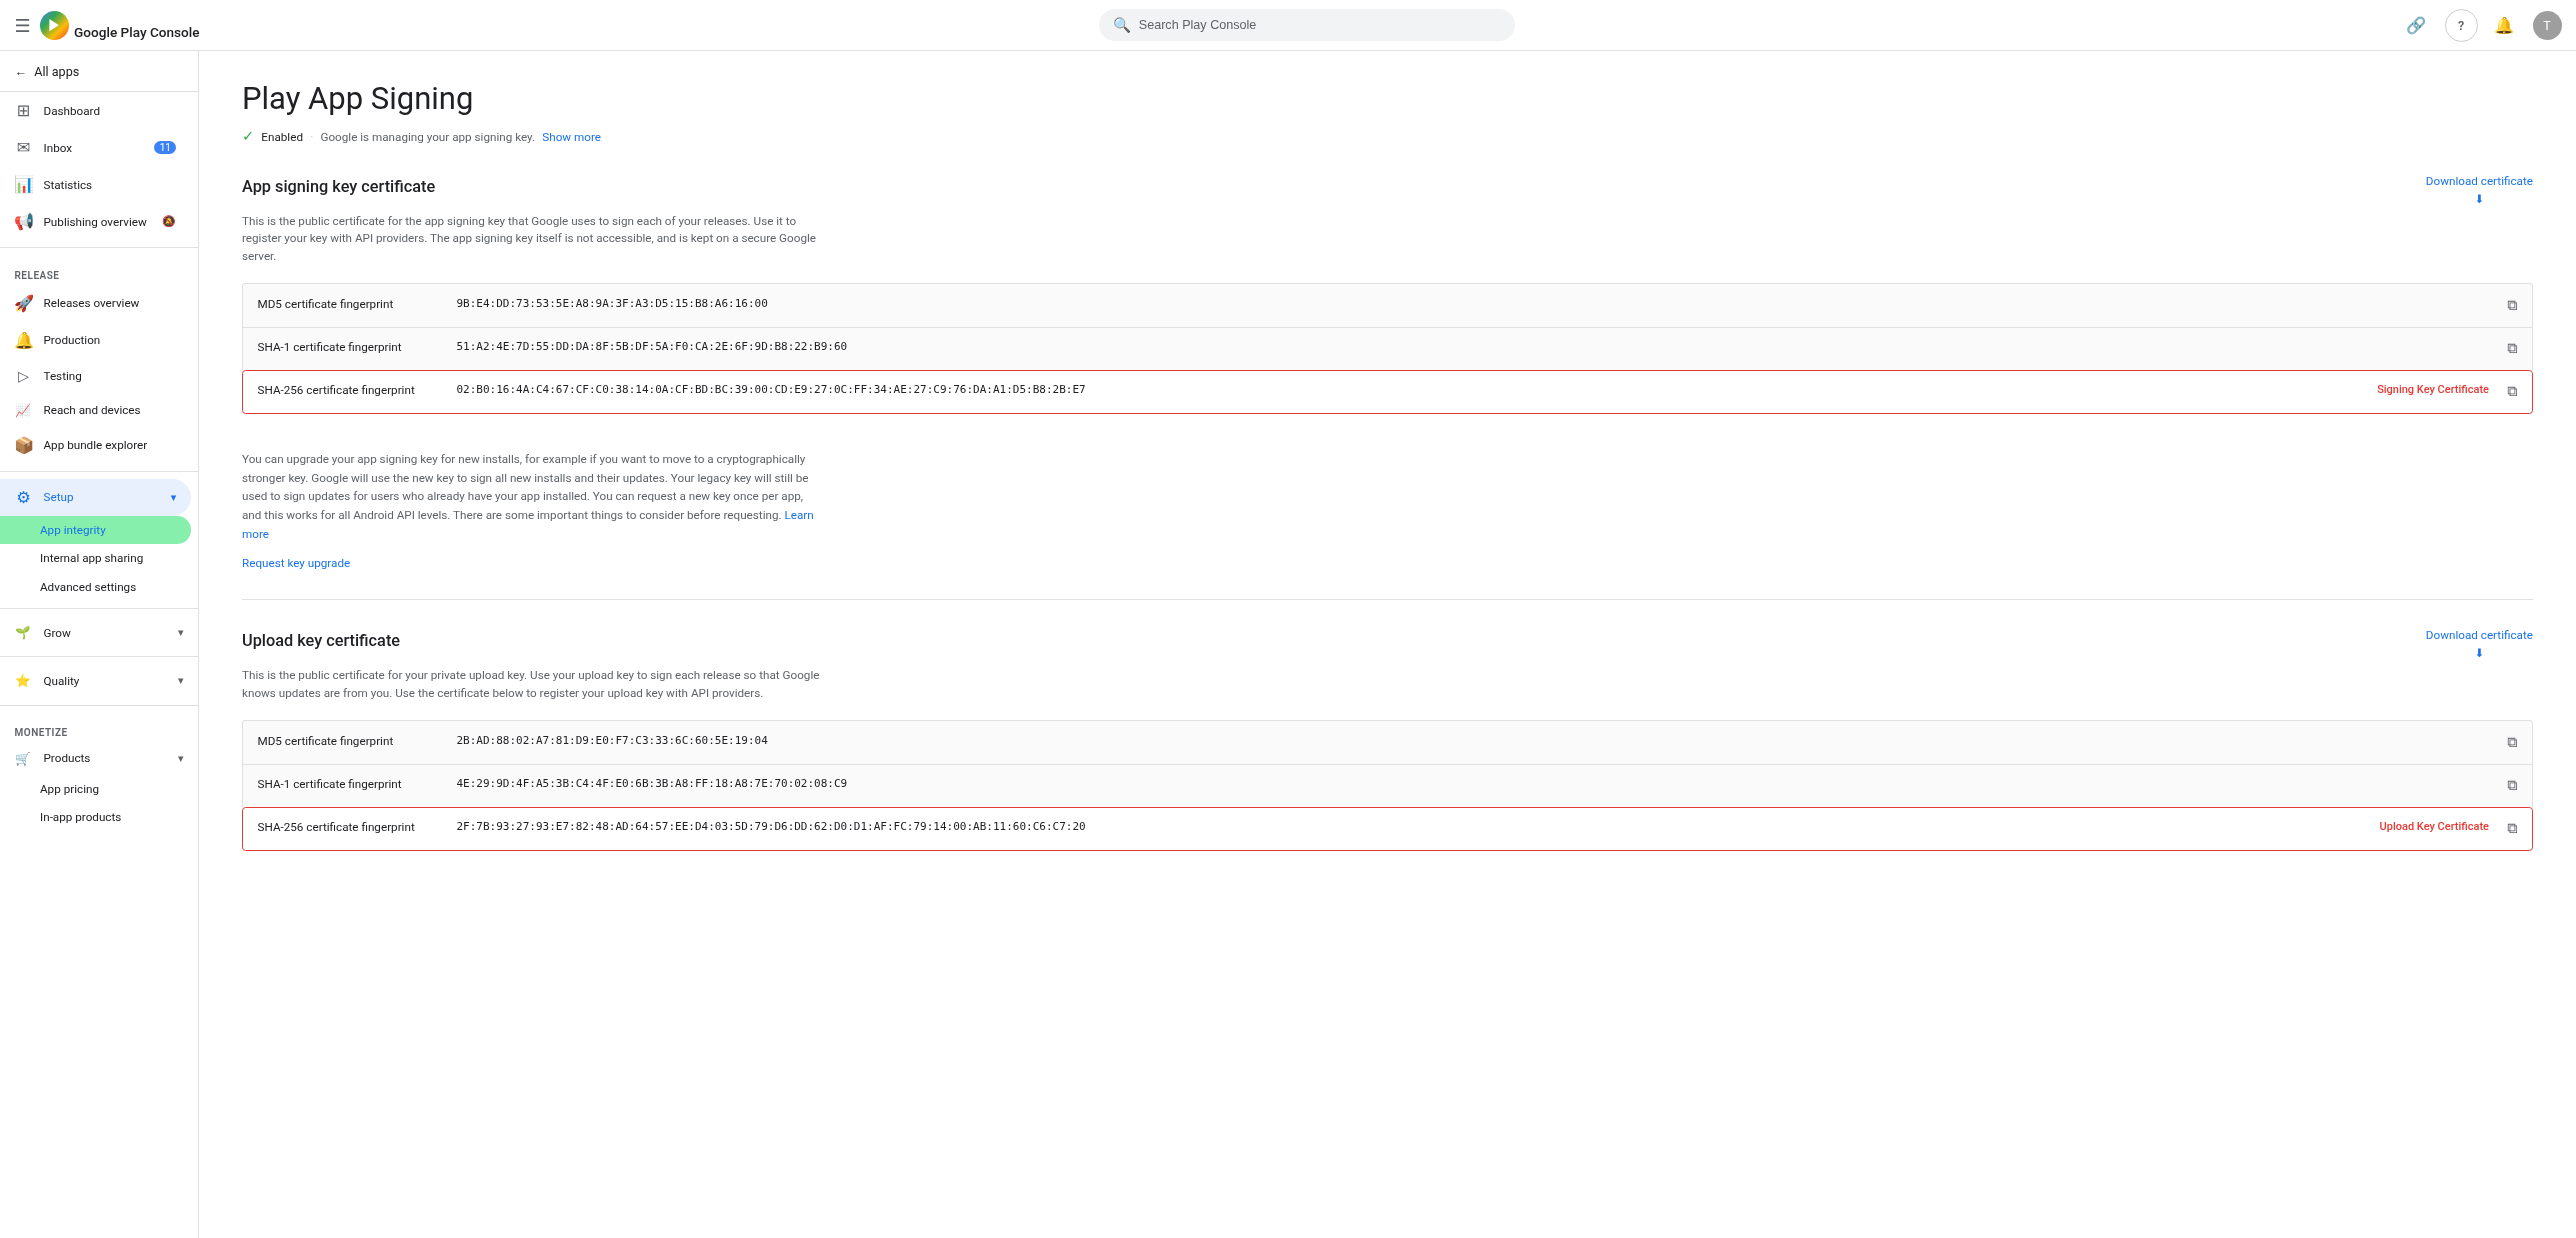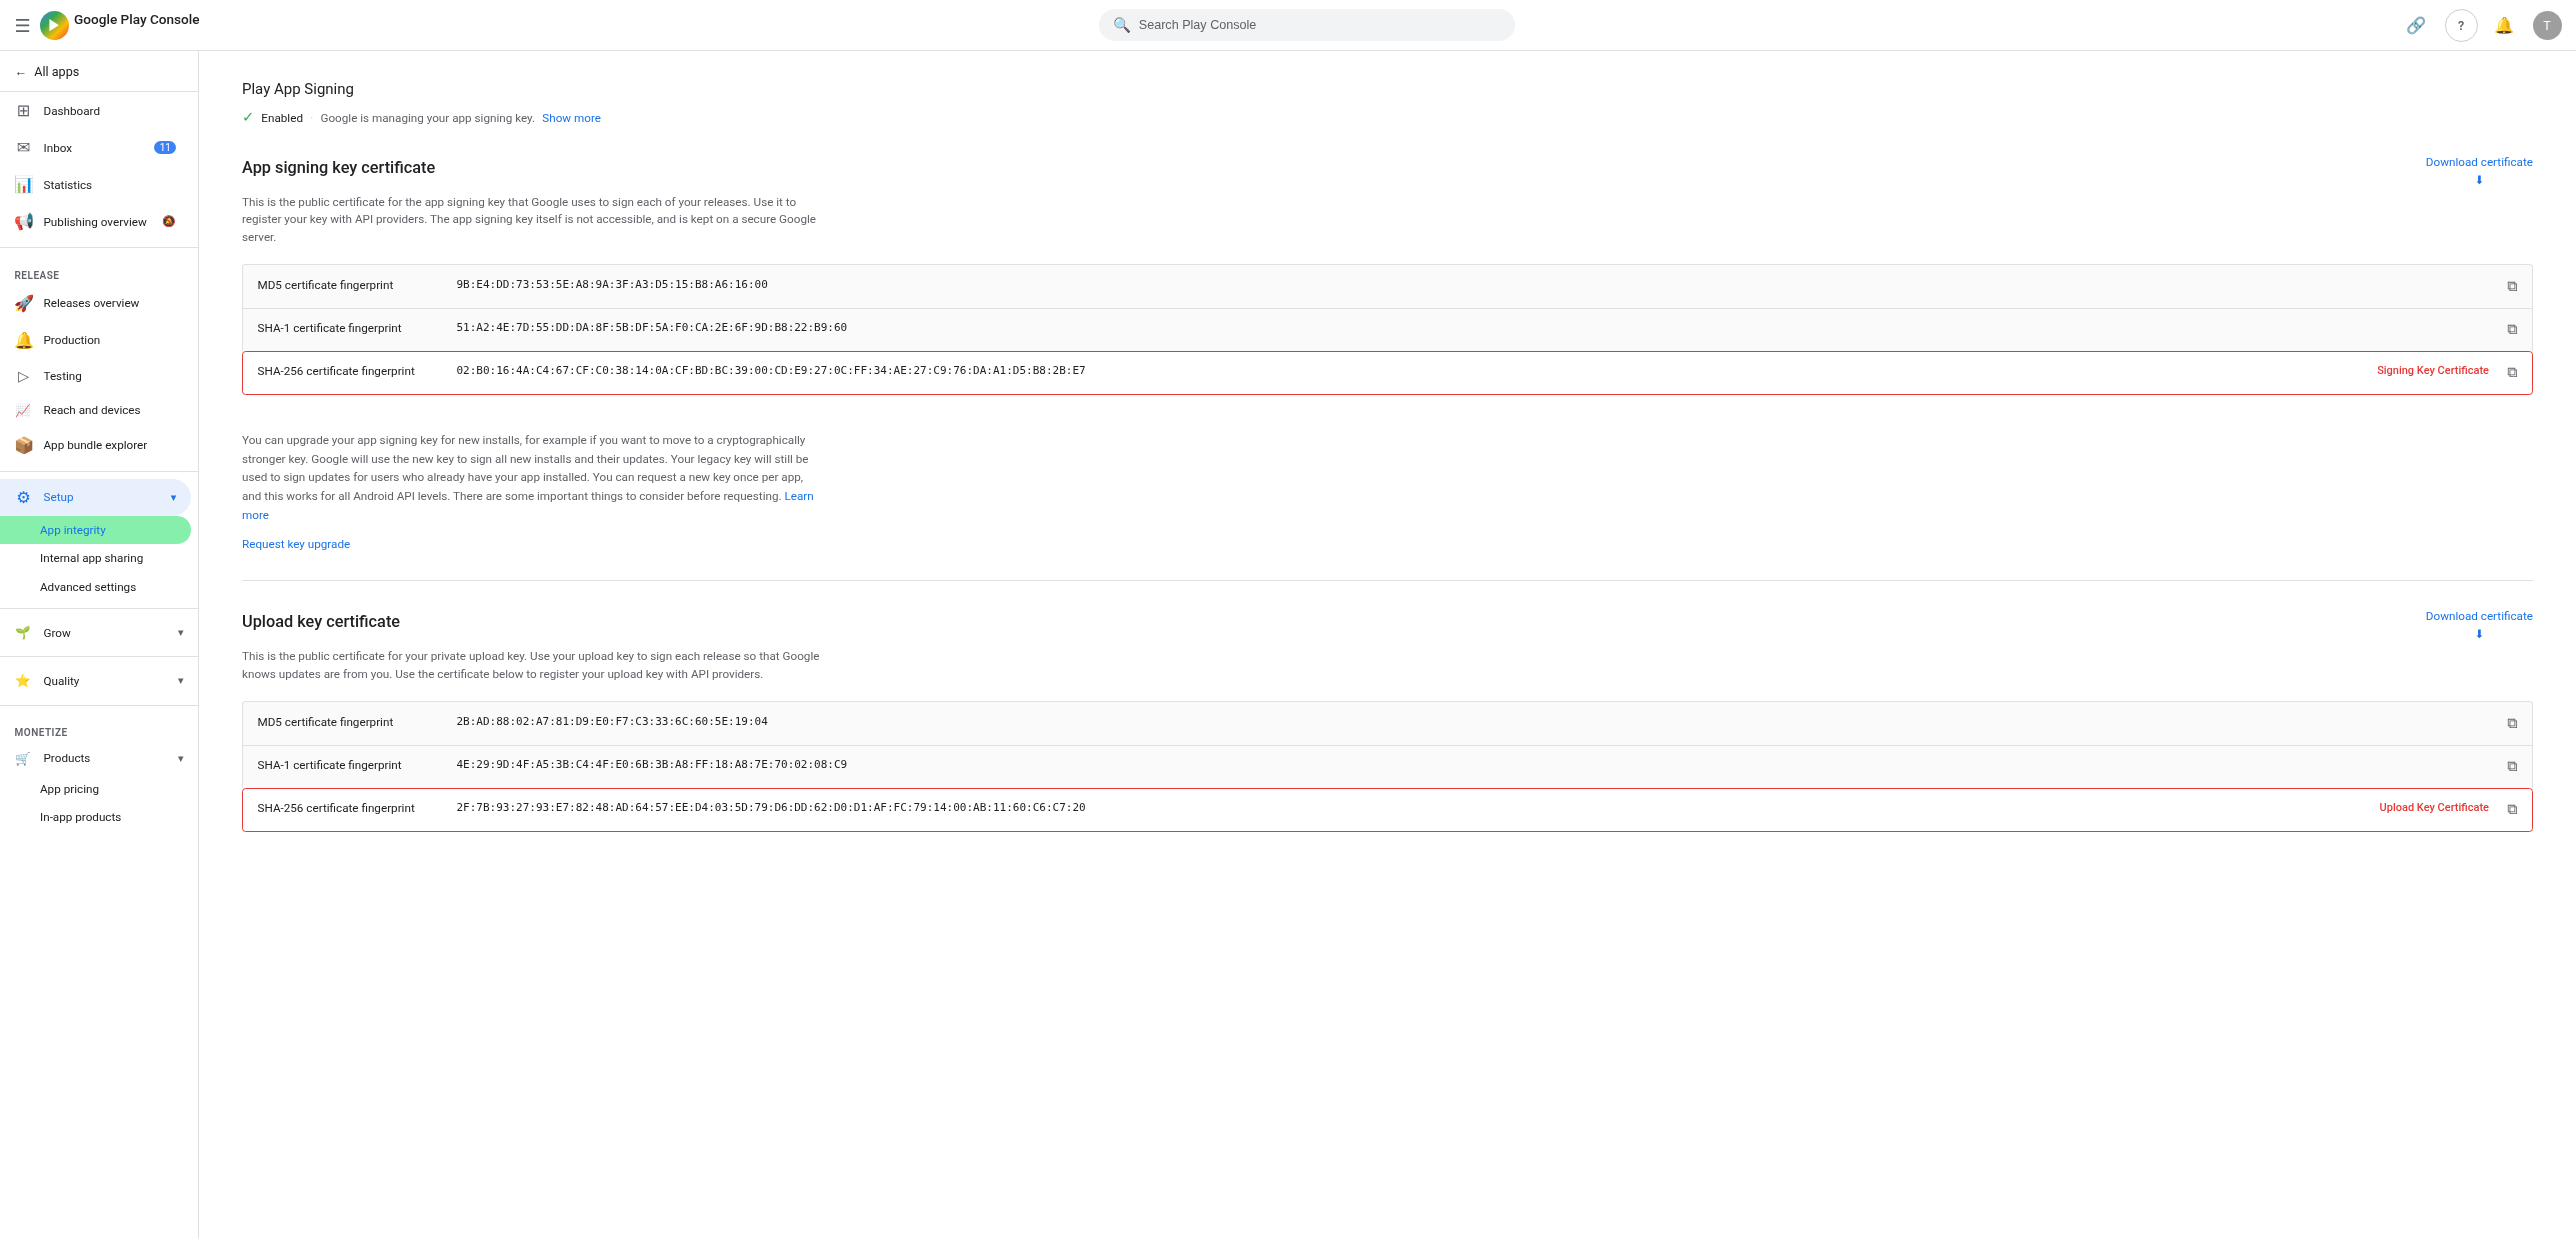--- a/index.html
+++ b/index.html
@@ -5,21 +5,21 @@
     * { box-sizing: border-box; margin: 0; padding: 0; }
     body { font-family: 'Roboto', Arial, sans-serif; font-size: 12.6px; color: #202124; background: #f8f9fa; display: flex; flex-direction: column; height: 100vh; overflow: hidden; }
 
     
     .topbar {
       display: flex; align-items: center; background: #fff; border-bottom: 0.9px solid #e0e0e0;
       height: 51px; padding: 0 14.5px; z-index: 10; flex-shrink: 0;
     }
     .topbar-left { display: flex; align-items: center; gap: 9px; width: 199px; }
     .hamburger-icon { font-size: 18px; color: #5f6368; cursor: pointer; }
-    .gpc-logo { display: flex; align-items: flex-start; gap: 5.4px; }
+    .gpc-logo { display: flex; align-items: flex-end; gap: 5.4px; }
     .gpc-logo-icon {
       width: 29px; height: 29px; background: linear-gradient(135deg, #4285f4, #34a853, #fbbc04, #ea4335);
       border-radius: 50%; display: flex; align-items: center; justify-content: center; font-size: 14.5px; color: white; font-weight: bold;
     }
     .gpc-logo-text { font-size: 13.6px; color: #202124; font-weight: 500; }
     .topbar-search { flex: 1; display: flex; justify-content: center; }
     .search-box {
       display: flex; align-items: center; background: #f1f3f4; border-radius: 22px;
       padding: 7.2px 14.5px; width: 416px; gap: 7.2px;
     }
@@ -80,21 +80,21 @@
       position: relative;
     }
 
     
     .main {
       flex: 1; overflow-y: auto; background: #fff; padding: 29px 43px;
     }
     .main::-webkit-scrollbar { width: 5.4px; }
     .main::-webkit-scrollbar-thumb { background: #ccc; border-radius: 2.7px; }
 
-    .page-title { font-size: 15px; font-weight: 400; color: #202124; margin-bottom: 11px; }
+    .page-title { font-size: 31px; font-weight: 400; color: #202124; margin-bottom: 11px; }
 
     .status-row { display: flex; align-items: center; gap: 7.2px; margin-bottom: 29px; color: #5f6368; font-size: 11.7px; }
     .status-check { color: #34a853; font-size: 14.5px; }
     .status-text { color: #202124; }
     .show-more { color: #1a73e8; cursor: pointer; text-decoration: none; }
 
     .section { margin-bottom: 36px; }
     .section-title { font-size: 16.3px; font-weight: 500; color: #202124; margin-bottom: 7.2px; }
     .section-desc { font-size: 11.7px; color: #5f6368; margin-bottom: 18px; line-height: 1.5; max-width: 578px; }
 

